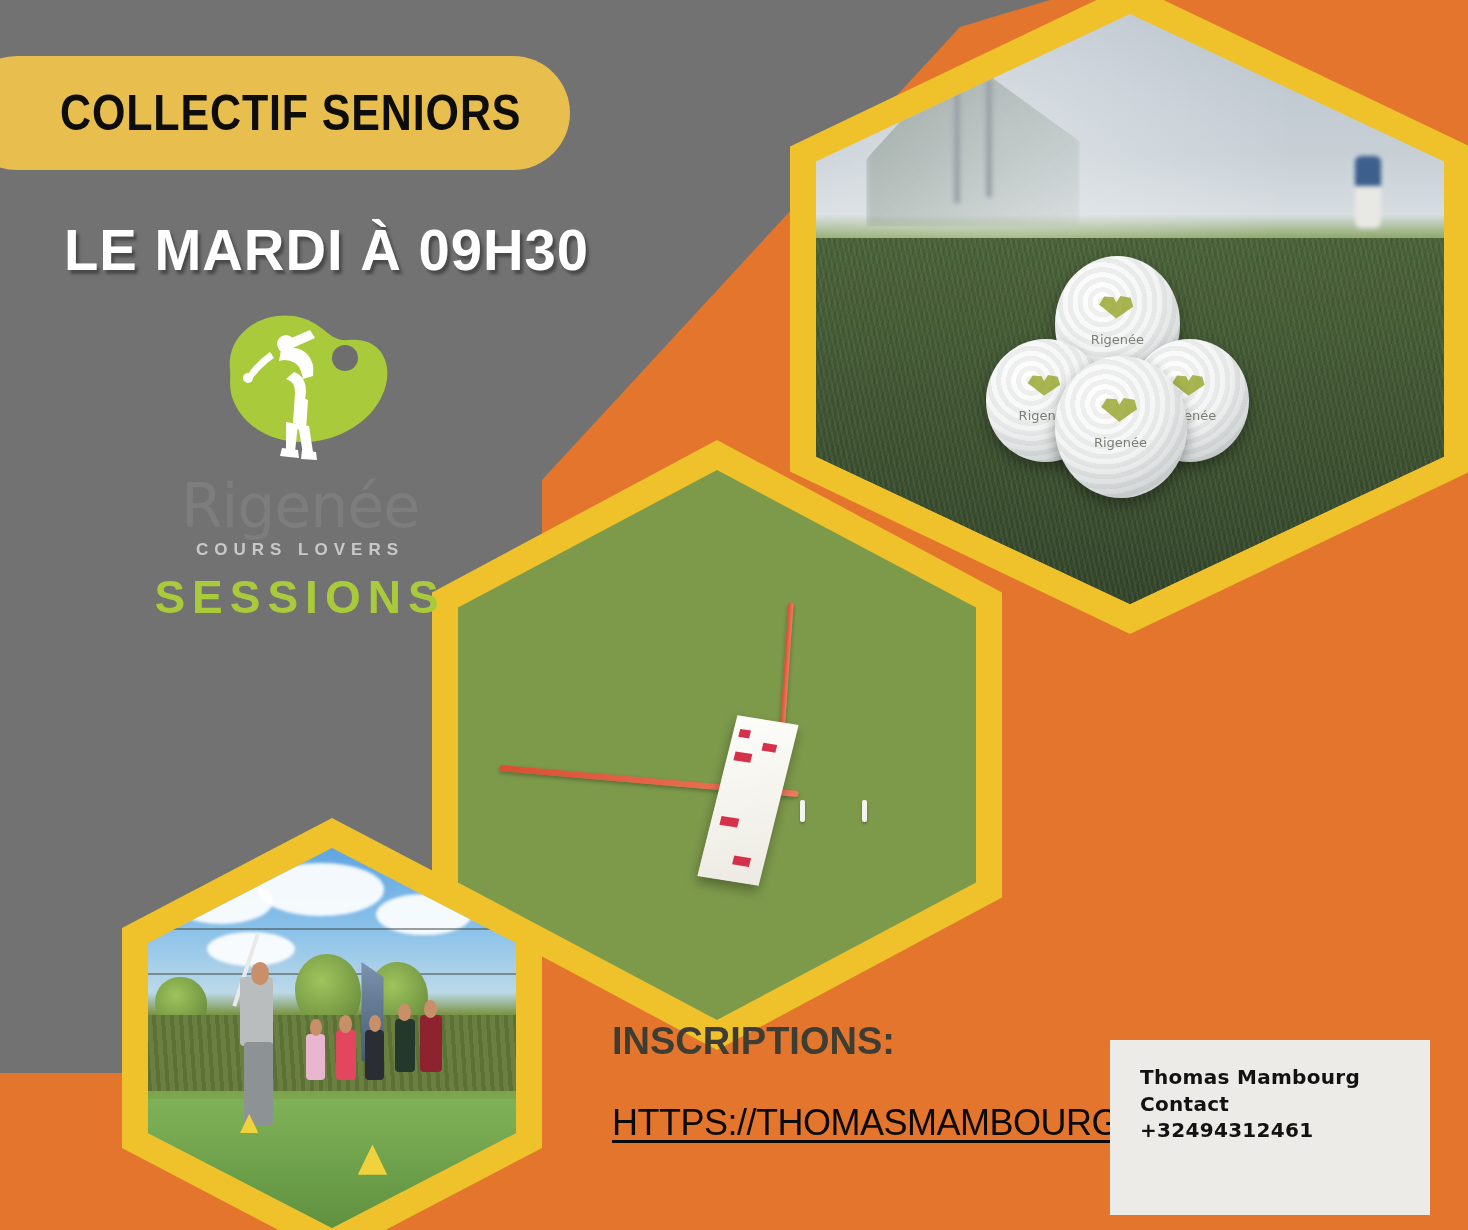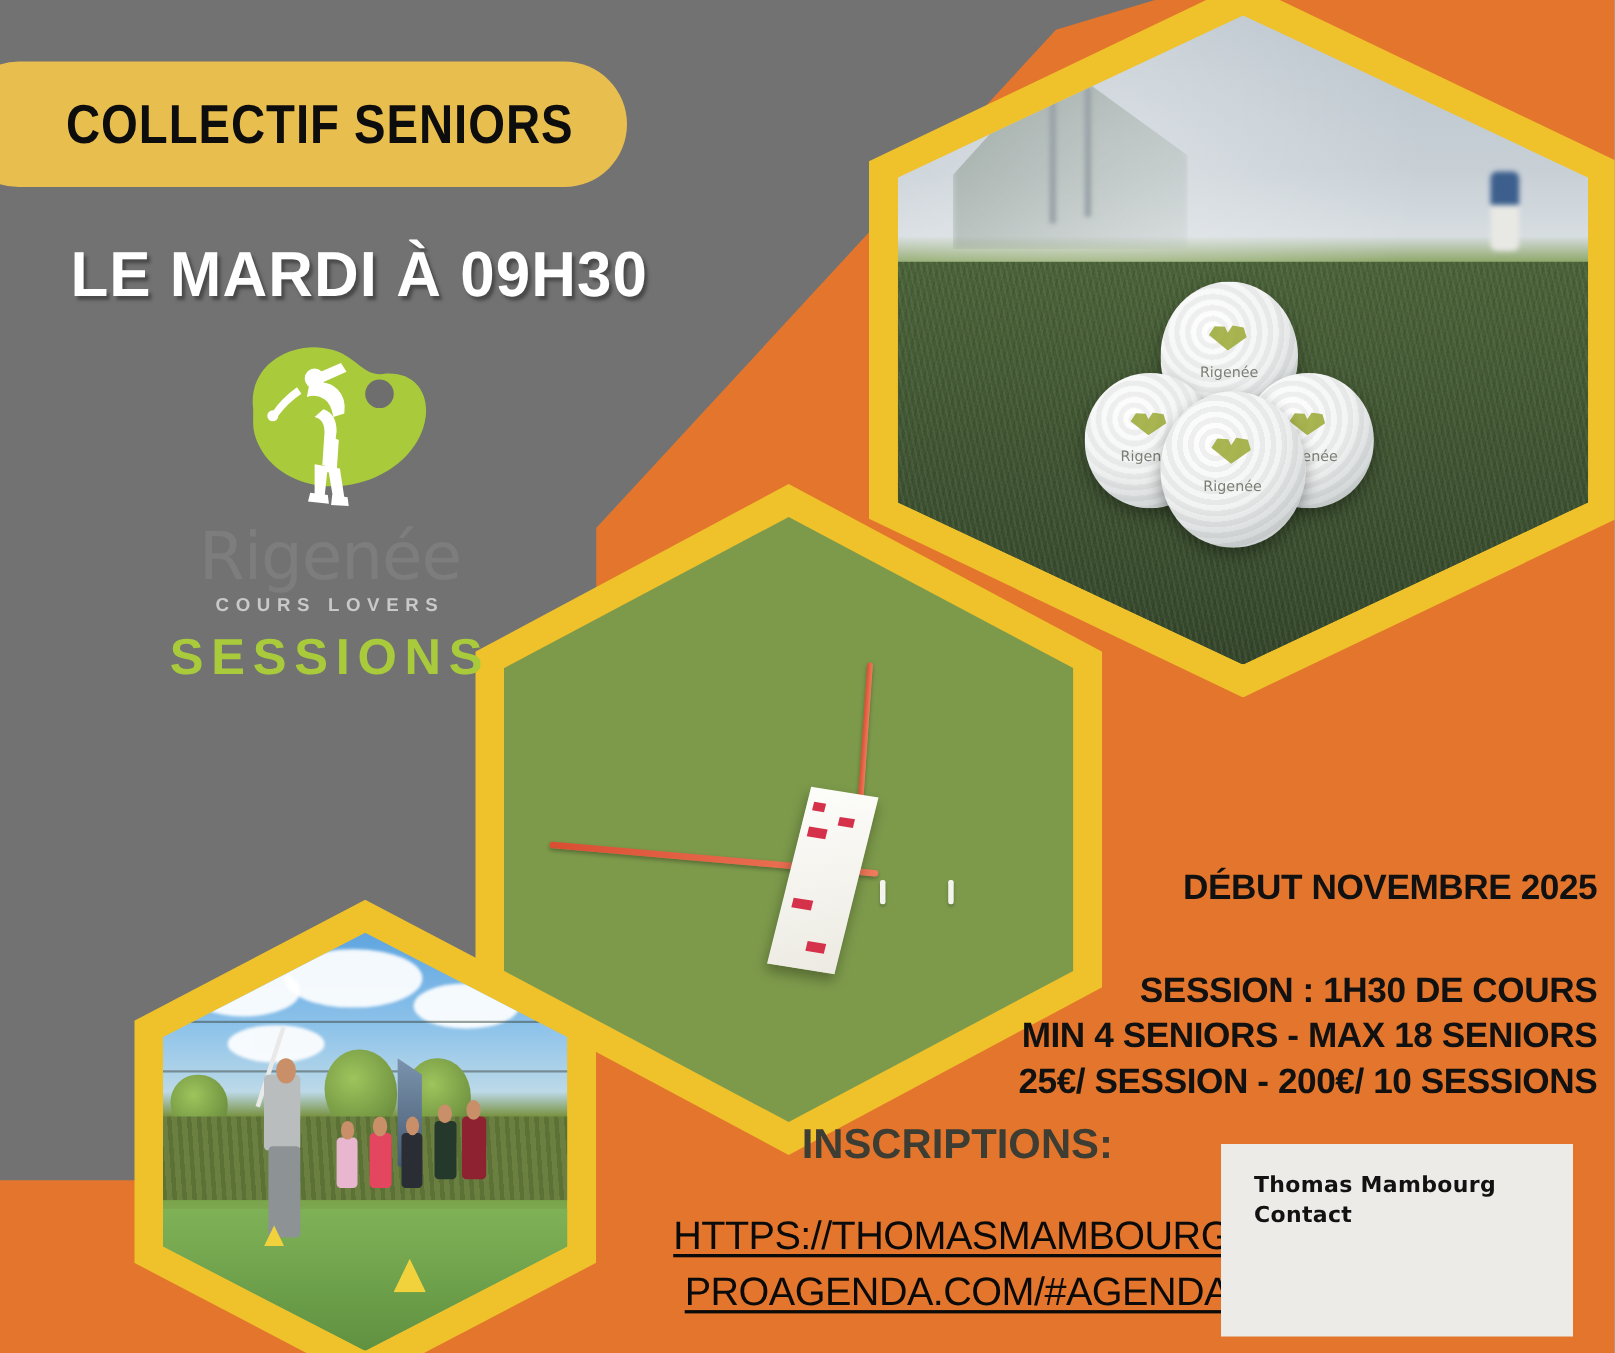--- a/index.html
+++ b/index.html
@@ -237,21 +237,20 @@
     line-height:1.30;
     letter-spacing:-0.4px;
   }
   #info .start{margin-bottom:52px;}
 
   
   #inscriptions{
     position:absolute;
     left:612px;top:1020px;
     z-index:7;
-    text-align:center;
   }
   #ins-label{
     font-size:38px;font-weight:bold;
     color:#3d3d33;
     font-family:"Liberation Sans",sans-serif;
     letter-spacing:0px;
   }
   #ins-url{
     margin-top:34px;
     font-size:36px;
@@ -395,33 +394,27 @@
         <path d="M108 124 l11 2 l4 26 l-10 2 z"></path>
         <path d="M92 148 l16 2 l1 8 l-19 -2 z"></path>
         <path d="M112 150 l14 2 l1 8 l-16 -1 z"></path>
       </g>
     </svg>
     <div class="wordmark">Rigenée</div>
     <div class="tagline">COURS LOVERS</div>
     <div class="academy">SESSIONS</div>
   </div>
 
-  <div id="info">
-    <div class="start">DÉBUT NOVEMBRE 2025</div>
-    <div>SESSION : 1H30 DE COURS</div>
-    <div>MIN 4 SENIORS - MAX 18 SENIORS</div>
-    <div>25€/ SESSION - 200€/ 10 SESSIONS</div>
-  </div>
 
   <div id="inscriptions">
     <div id="ins-label">INSCRIPTIONS:</div>
     <div id="ins-url">
       <span>HTTPS://THOMASMAMBOURG.</span>
-      <span>PROAGENDA.COM/#AGENDA</span>
     </div>
   </div>
 
   <div id="contact-card">
     <div>Thomas Mambourg</div>
     <div>Contact</div>
+    <div>+32494312461</div>
   </div>
 
 </div>
 
 </body></html>

